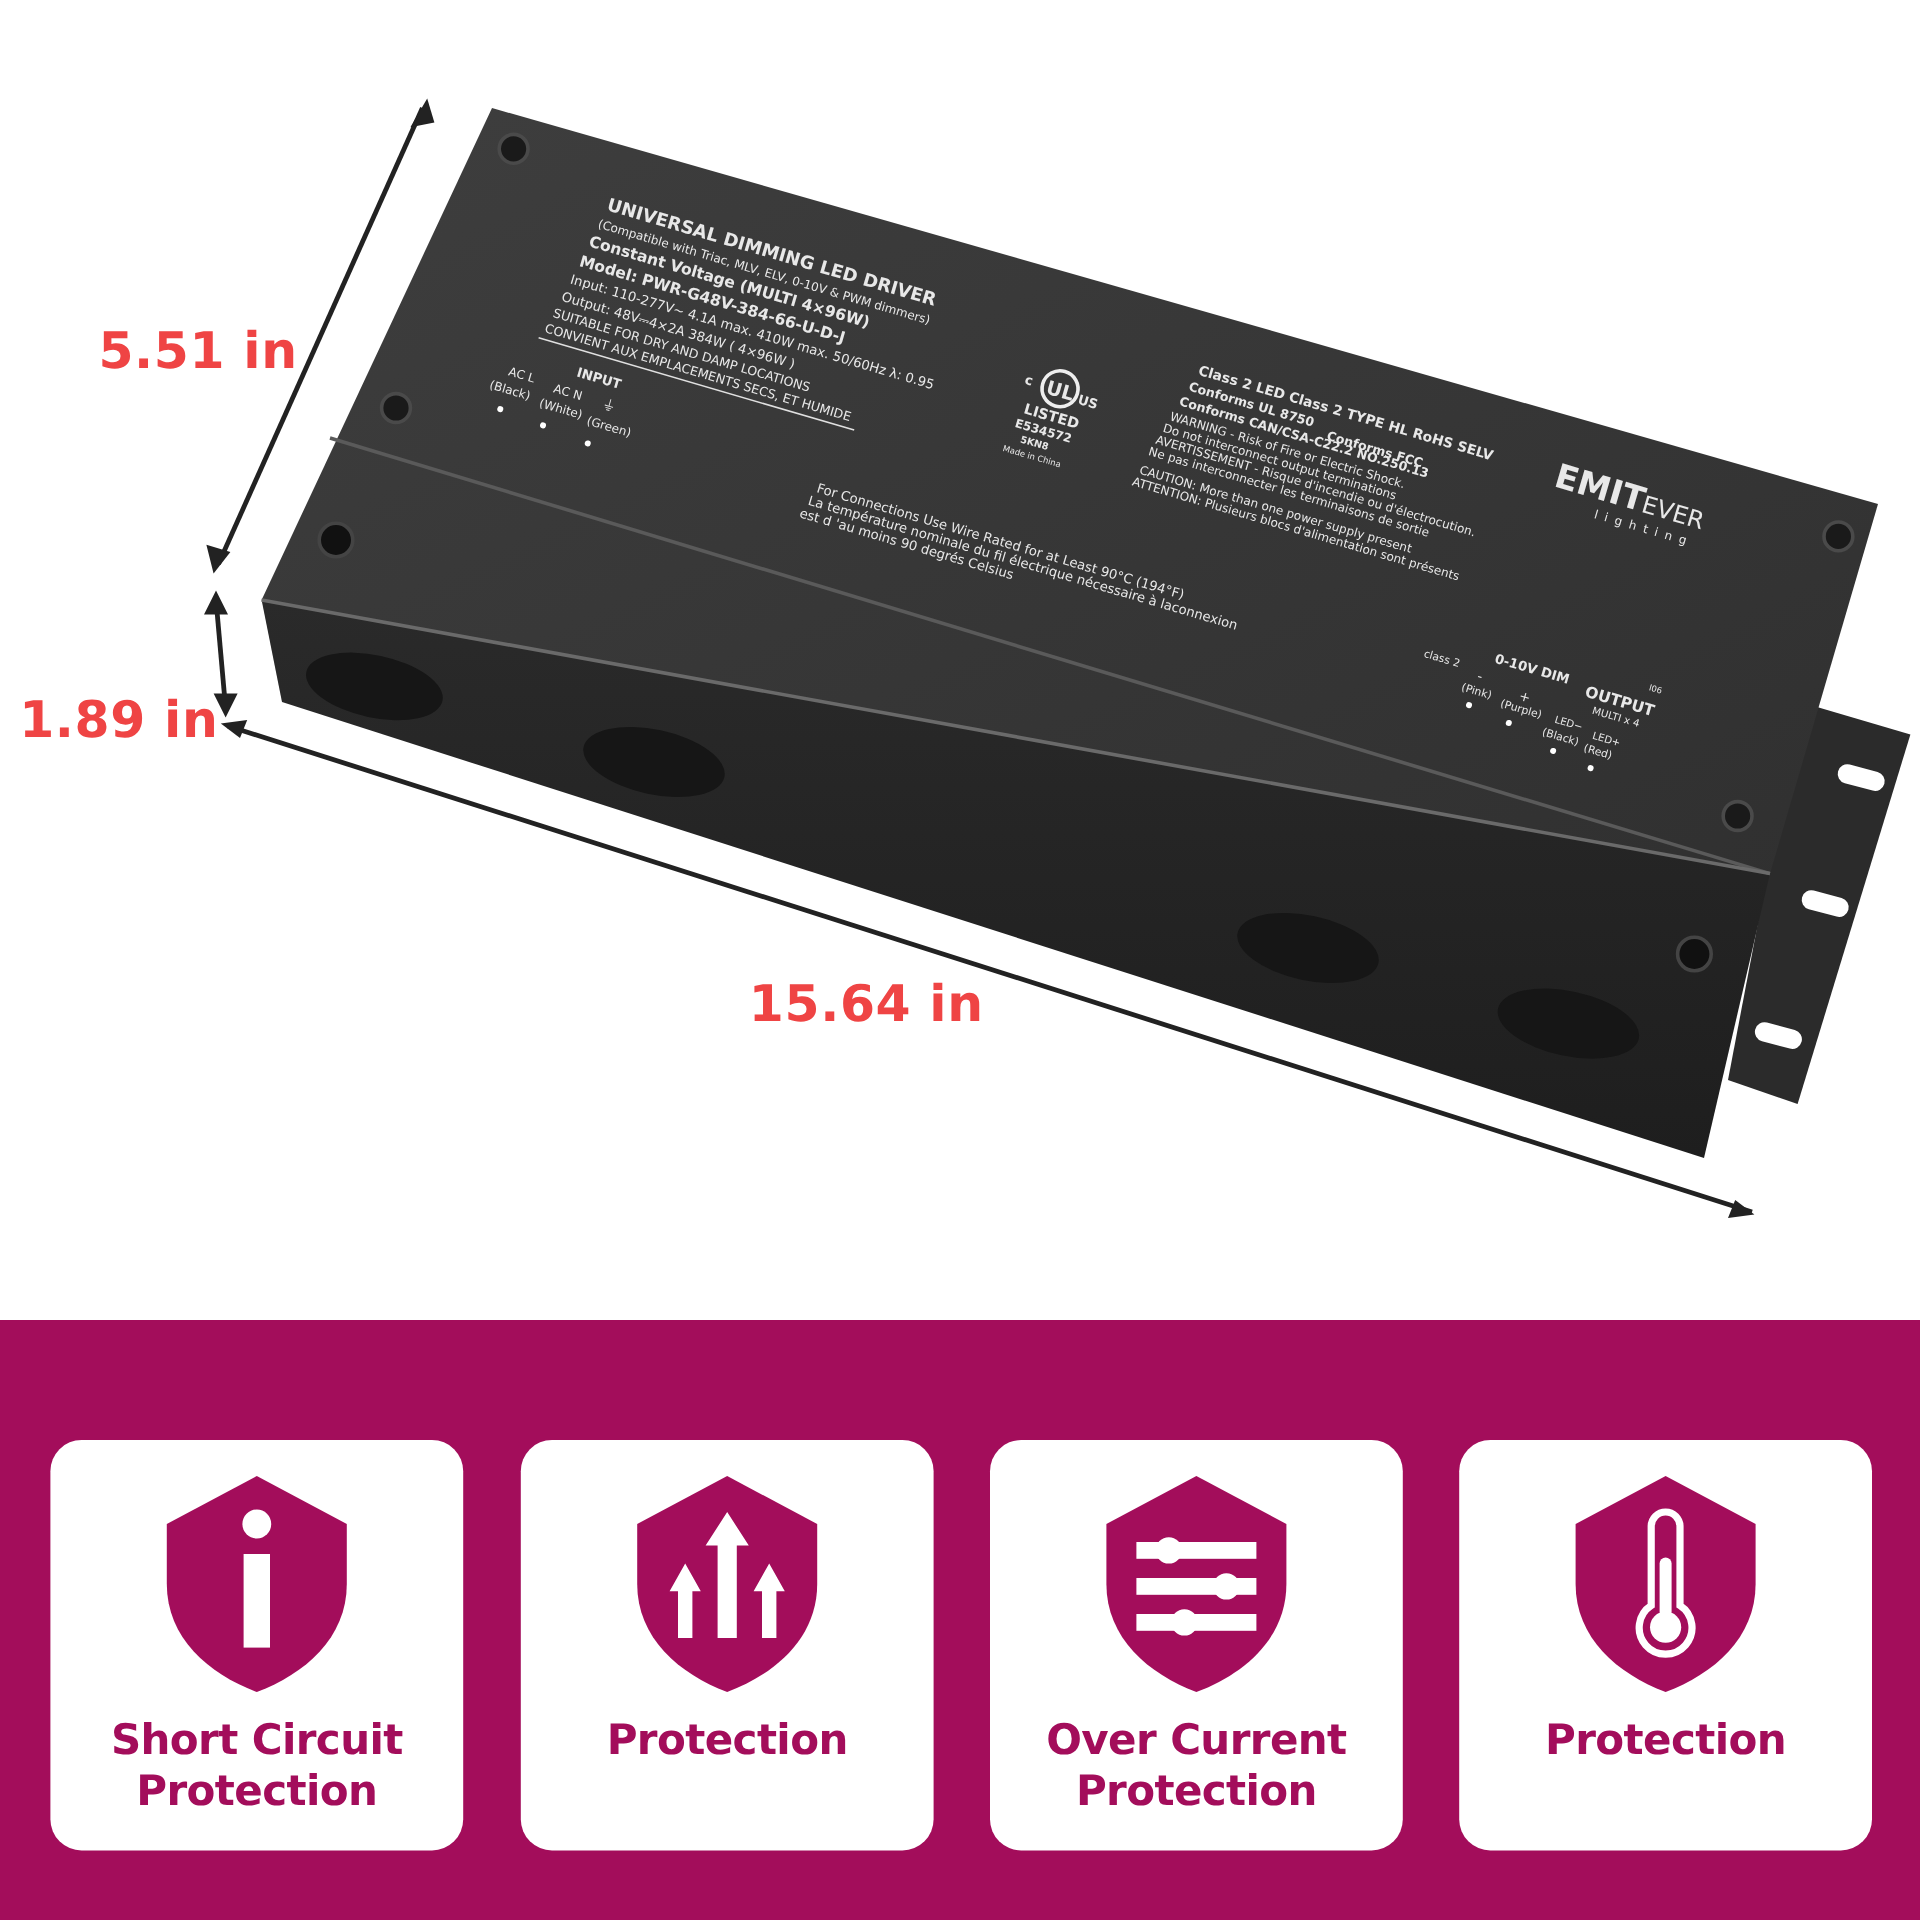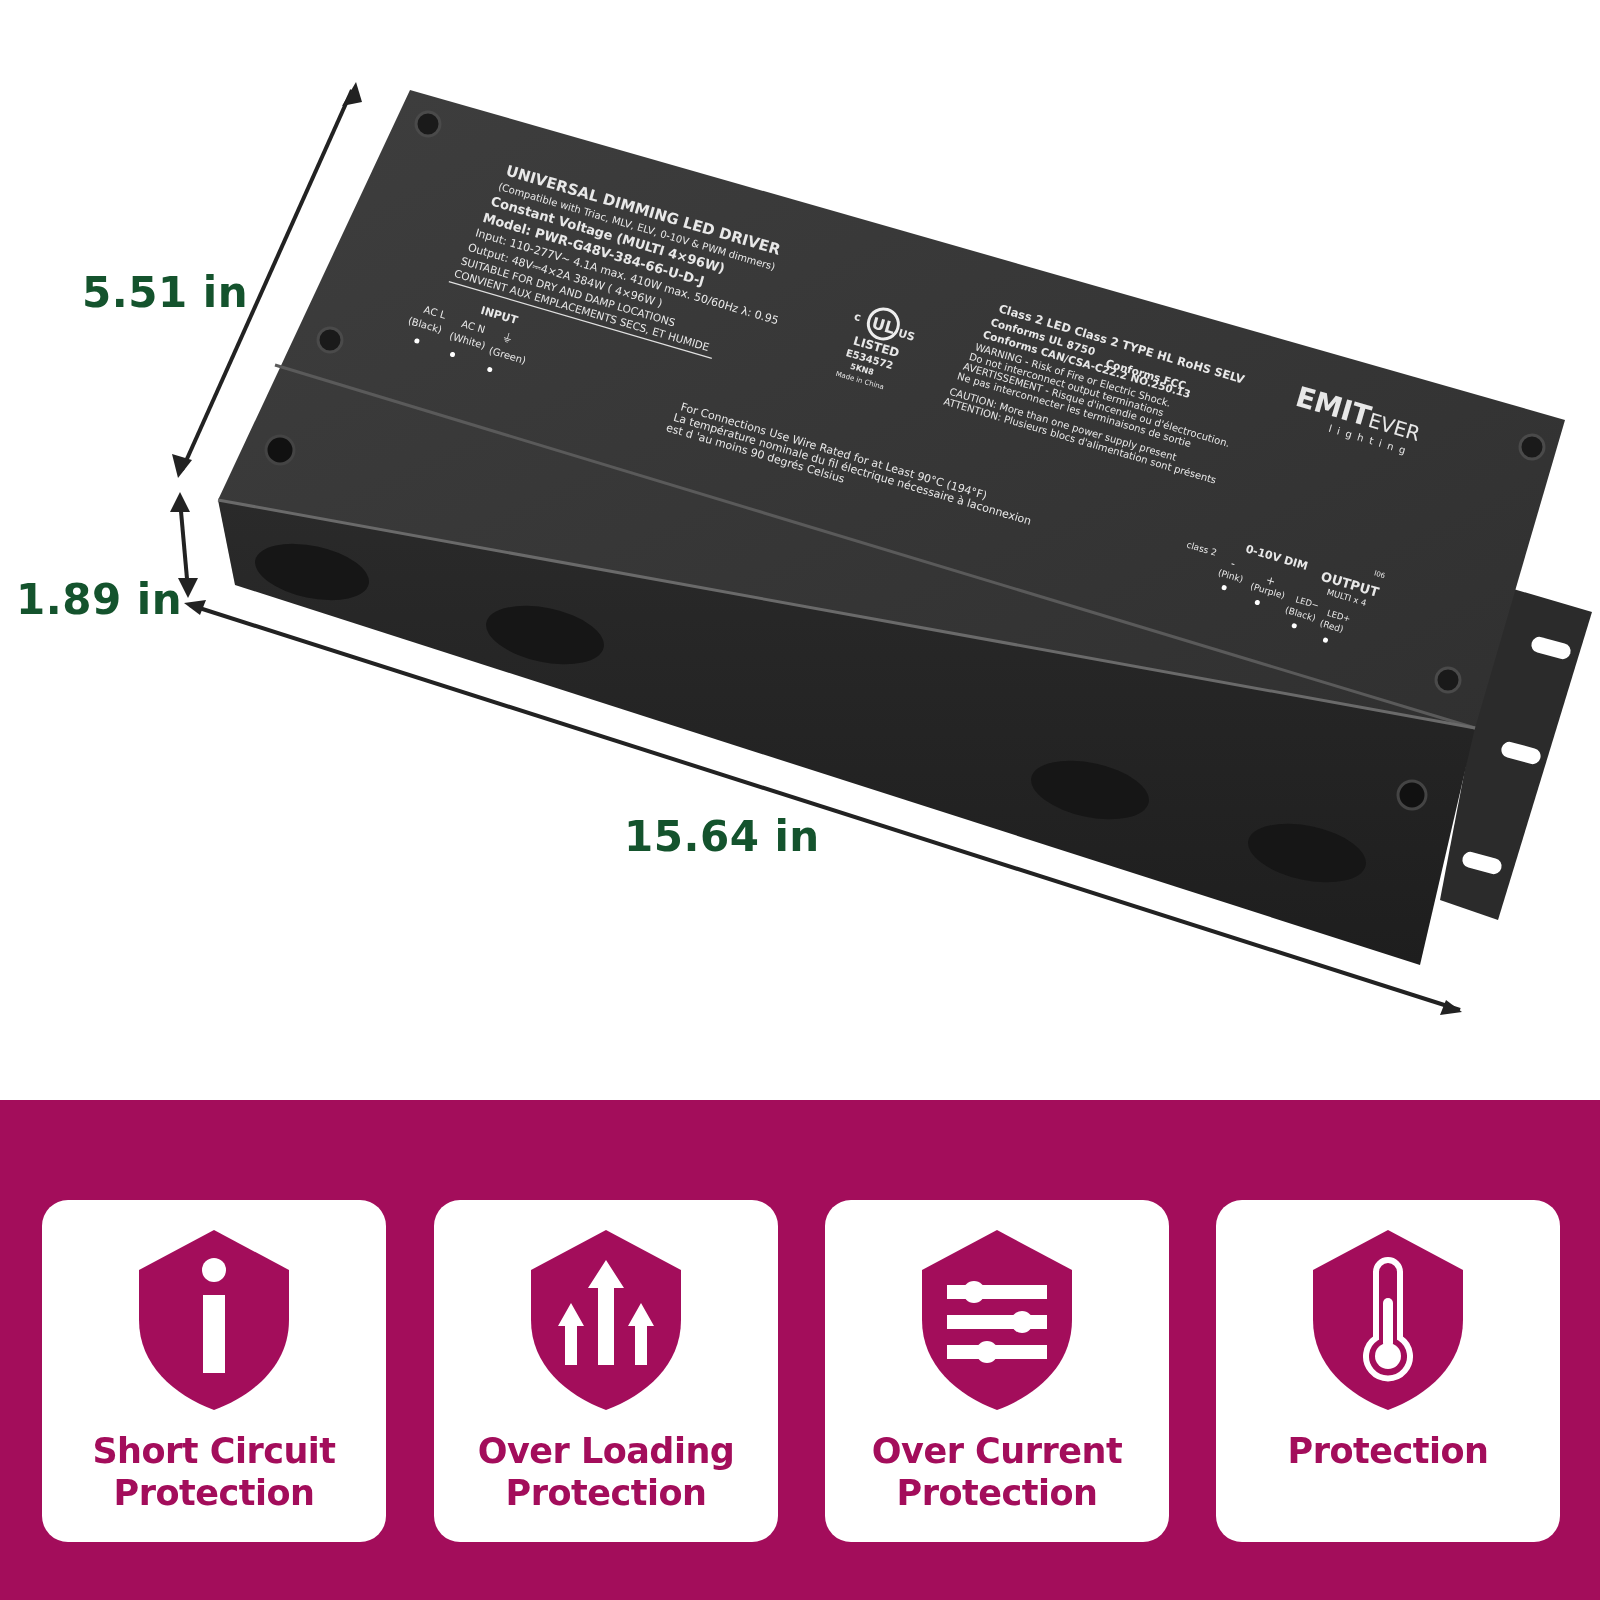--- a/index.html
+++ b/index.html
@@ -1,19 +1,19 @@
 <!DOCTYPE html>
 <html><head>
 <meta charset="utf-8">
 <style>
   html, body { margin: 0; padding: 0; background: #ffffff; }
   body { width: 1600px; height: 1600px; position: relative; overflow: hidden; font-family: "DejaVu Sans", sans-serif; }
   #product { position: absolute; left: 0; top: 0; width: 1600px; height: 1070px; background: #ffffff; }
   #product svg { position: absolute; left: 0; top: 0; }
-  .dim-label { position: absolute; font-family: "DejaVu Sans", sans-serif; font-weight: bold; color: #14532d; font-size: 42px; letter-spacing: 0.5px; }
+  .dim-label { position: absolute; font-family: "DejaVu Sans", sans-serif; font-weight: bold; color: #ef4444; font-size: 42px; letter-spacing: 0.5px; }
   #features { position: absolute; left: 0; top: 1072px; width: 1600px; height: 528px; background: #a30d5b; margin-top: 28px; }
   .card { position: absolute; top: 100px; width: 344px; height: 342px; background: #ffffff; border-radius: 26px; }
   .card .icon { position: absolute; left: 50%; top: 30px; transform: translateX(-50%); width: 160px; height: 180px; }
   .card .title { position: absolute; left: 0; right: 0; top: 230px; text-align: center; color: #a30d5b; font-family: "DejaVu Sans", sans-serif; font-weight: bold; font-size: 35px; line-height: 42px; letter-spacing: -0.5px; }
   .lbl { fill: #e8e8e8; font-family: "DejaVu Sans", sans-serif; }
 </style>
 </head>
 <body>
 
 <div id="product">
@@ -170,21 +170,20 @@
   </div>
 
   <div class="card" style="left:434px;">
     <svg class="icon" viewBox="0 0 160 180">
       <path d="M80 0 L155 40 L155 90 C155 135 120 165 80 180 C40 165 5 135 5 90 L5 40 Z" fill="#a30d5b"></path>
       <polygon points="80,30 98,58 88,58 88,135 72,135 72,58 62,58" fill="#fff"></polygon>
       <polygon points="45,73 58,96 51,96 51,135 39,135 39,96 32,96" fill="#fff"></polygon>
       <polygon points="115,73 128,96 121,96 121,135 109,135 109,96 102,96" fill="#fff"></polygon>
     </svg>
     <div class="title">
-      <div>Over Loading</div>
       <div>Protection</div>
     </div>
   </div>
 
   <div class="card" style="left:825px;">
     <svg class="icon" viewBox="0 0 160 180">
       <path d="M80 0 L155 40 L155 90 C155 135 120 165 80 180 C40 165 5 135 5 90 L5 40 Z" fill="#a30d5b"></path>
       <rect x="30" y="55" width="100" height="14" fill="#fff"></rect>
         <circle cx="57" cy="62" r="11" fill="#fff"></circle>
       <rect x="30" y="85" width="100" height="14" fill="#fff"></rect>

